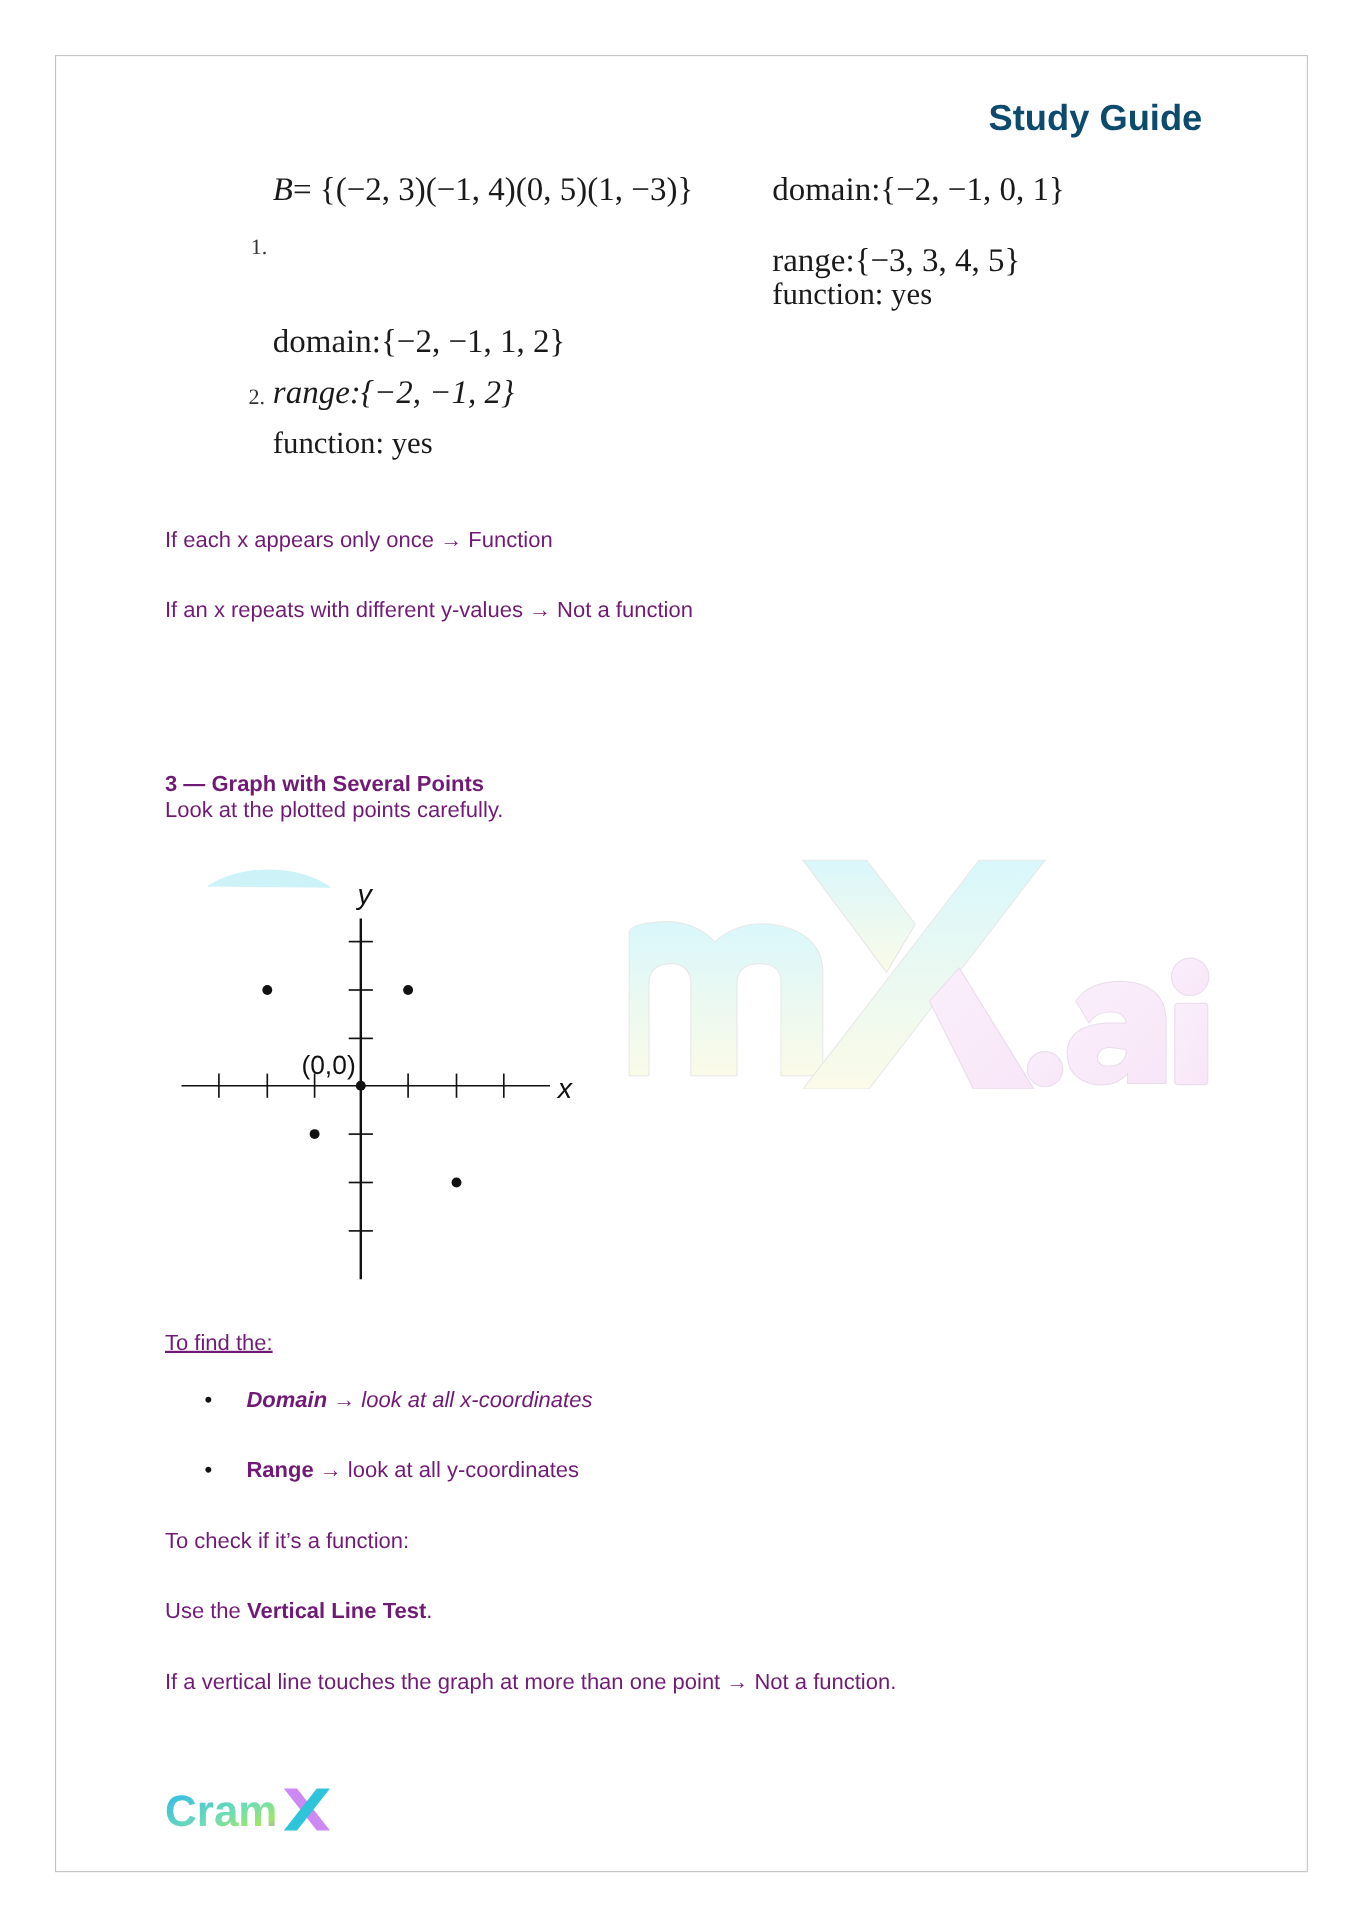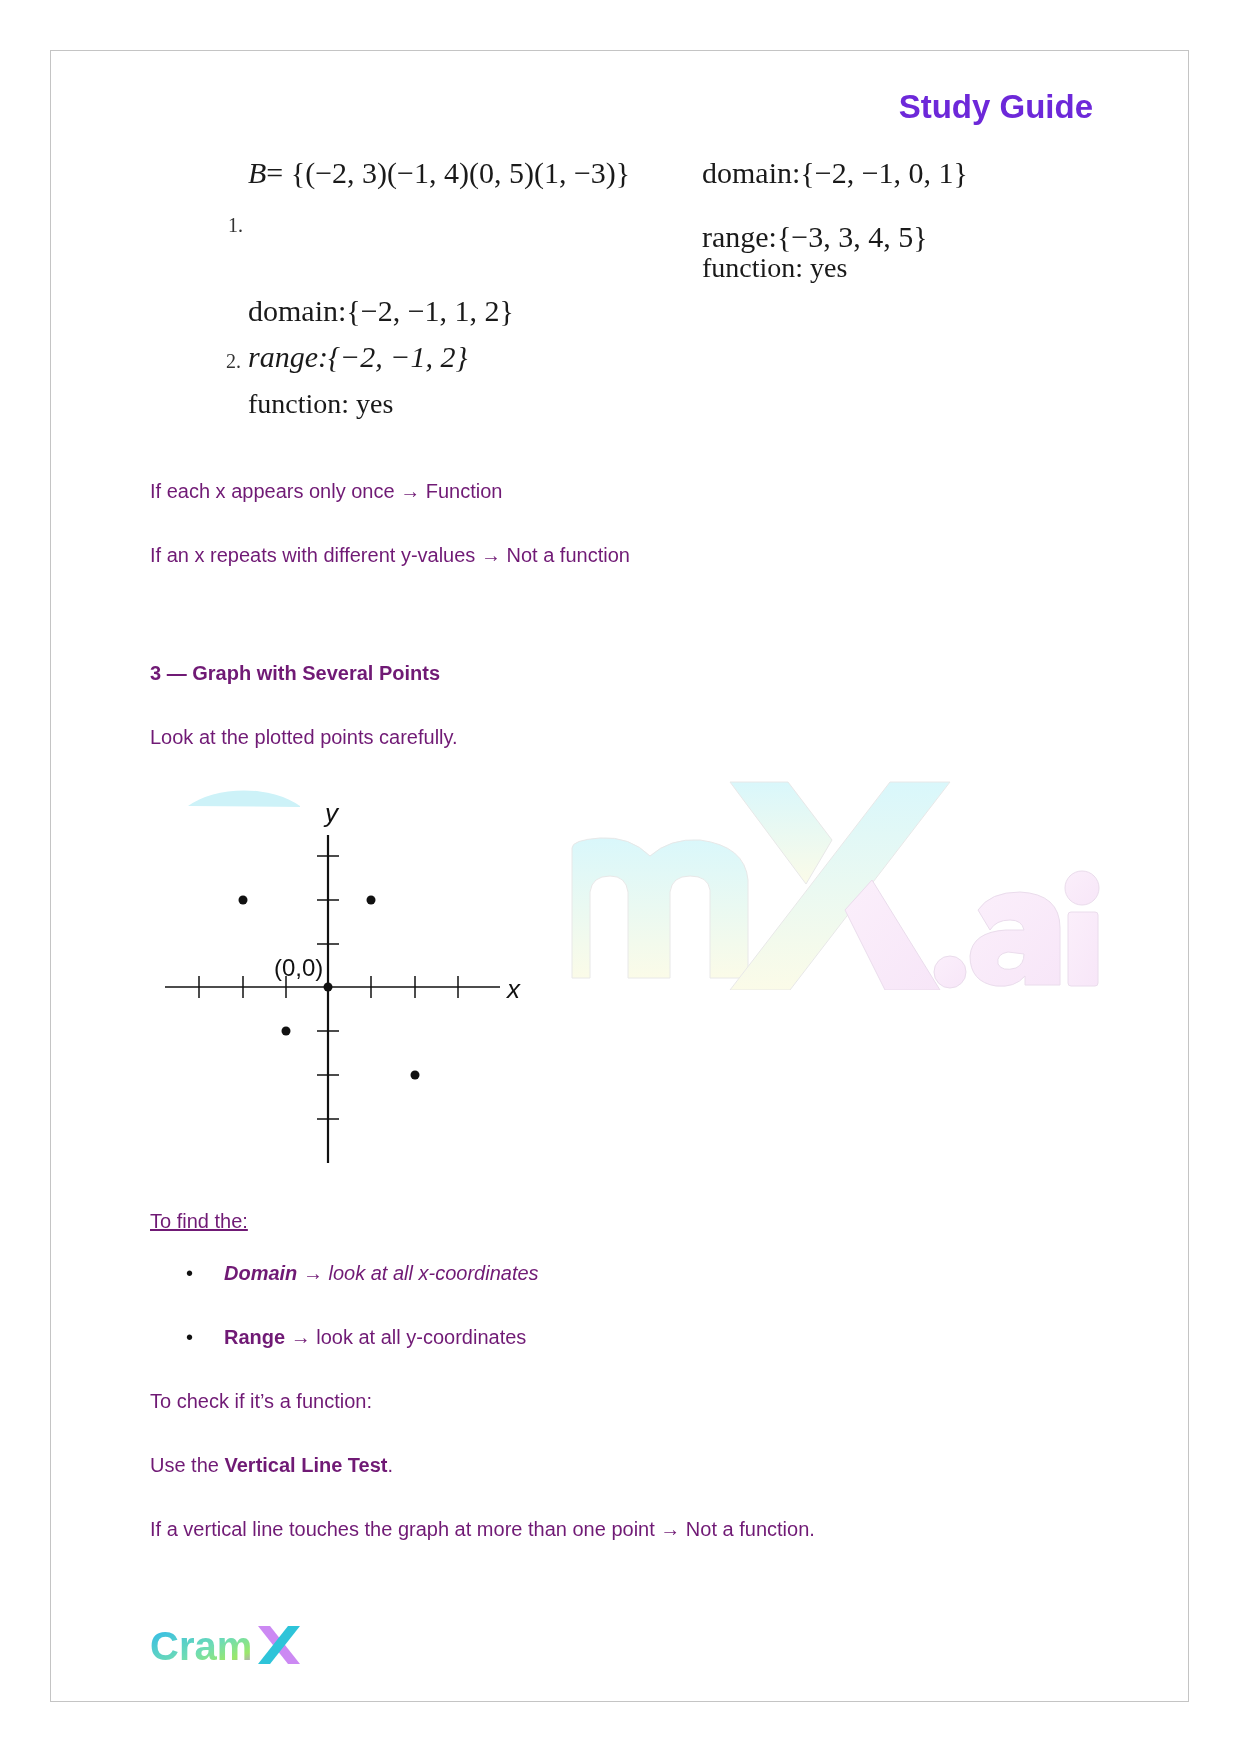--- a/index.html
+++ b/index.html
@@ -1,24 +1,24 @@
 <!DOCTYPE html>
 <html><head>
 <meta charset="utf-8">
 <style>
   html, body { margin:0; padding:0; background:#ffffff; }
   body { width:1241px; height:1755px; position:relative; overflow:hidden; font-family:"Liberation Sans", sans-serif; color:#111; }
   .frame { position:absolute; left:50px; top:50px; width:1139px; height:1652px; border:1.5px solid #c4c4c4; box-sizing:border-box; }
-  .title { position:absolute; right:148px; top:88px; font-size:33px; font-weight:bold; color:#6d28d9; }
+  .title { position:absolute; right:148px; top:88px; font-size:33px; font-weight:bold; color:#0c4a6e; }
   .serif { font-family:"Liberation Serif", serif; color:#1a1a1a; }
   .num { position:absolute; font-family:"Liberation Serif", serif; font-size:20px; color:#333; }
   .eq { position:absolute; font-size:30px; white-space:nowrap; }
   .eq i { font-style:italic; }
   .txt { position:absolute; left:150px; font-size:20px; color:#701a75; white-space:nowrap; }
-  .b { font-weight:bold; }
+  .b { font-weight:bold;margin-top:40px; }
   .bullet { position:absolute; left:186px; font-size:20px; }
   .watermark { position:absolute; left:560px; top:760px; width:540px; height:230px; }
   .graph { position:absolute; left:150px; top:780px; width:380px; height:400px; }
   .logo { position:absolute; left:150px; top:1620px; width:150px; height:50px; }
 </style>
 </head>
 <body>
 
 <div class="frame"></div>
 

